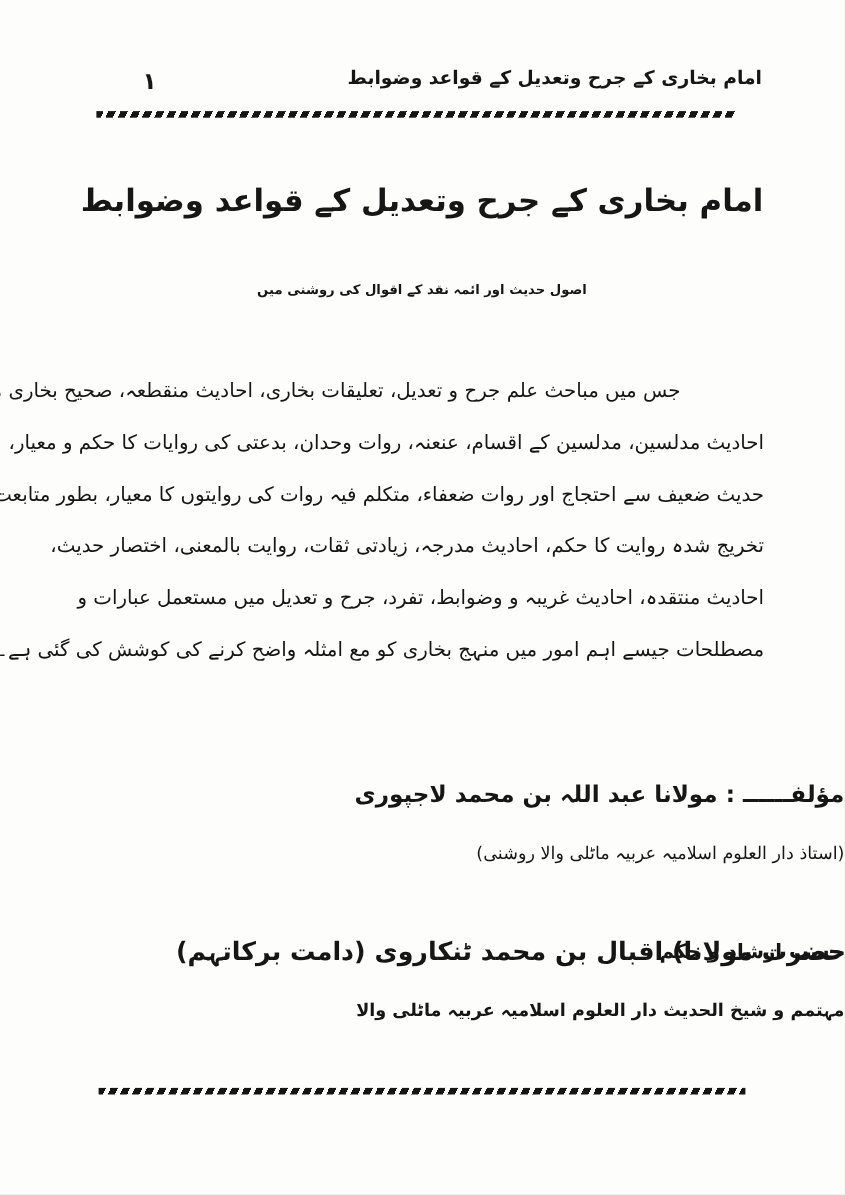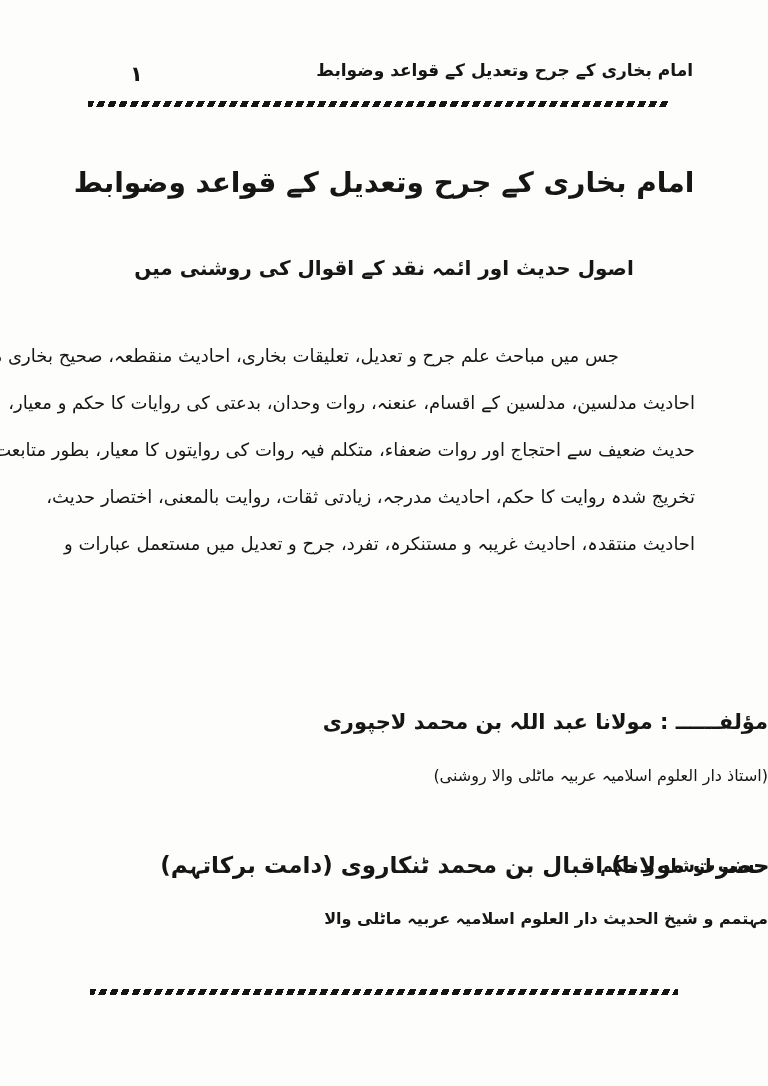--- a/index.html
+++ b/index.html
@@ -57,21 +57,21 @@
     font-size: 28px;
     font-weight: bold;
     white-space: nowrap;
   }
   .book-subtitle {
     position: absolute;
     top: 256px;
     left: 0;
     width: 100%;
     text-align: center;
-    font-size: 20px;
+    font-size: 12px;
     font-weight: 600;
     white-space: nowrap;
   }
 
   .description {
     position: absolute;
     top: 332px;
     left: 80px;
     width: 615px;
     font-size: 18px;
@@ -108,21 +108,22 @@
   <div class="hatch-rule header-rule"></div>
 
   <div class="book-title">امام بخاری کے جرح وتعدیل کے قواعد وضوابط</div>
   <div class="book-subtitle">اصول حدیث اور ائمہ نقد کے اقوال کی روشنی میں</div>
 
   <div class="description">
     <div class="line first">جس میں مباحث علم جرح و تعدیل، تعلیقات بخاری، احادیث منقطعہ، صحیح بخاری میں</div>
     <div class="line">احادیث مدلسین، مدلسین کے اقسام، عنعنہ، روات وحدان، بدعتی کی روایات کا حکم و معیار،</div>
     <div class="line">حدیث ضعیف سے احتجاج اور روات ضعفاء، متکلم فیہ روات کی روایتوں کا معیار، بطور متابعت</div>
     <div class="line">تخریج شدہ روایت کا حکم، احادیث مدرجہ، زیادتی ثقات، روایت بالمعنی، اختصار حدیث،</div>
-    <div class="line">احادیث منتقدہ، احادیث غریبہ و مستنکرہ، تفرد، جرح و تعدیل میں مستعمل عبارات و</div>
+    <div class="line">احادیث منتقدہ، احادیث غریبہ و وضوابط، تفرد، جرح و تعدیل میں مستعمل عبارات و</div>
+    <div class="line last">مصطلحات جیسے اہم امور میں منہج بخاری کو مع امثلہ واضح کرنے کی کوشش کی گئی ہے۔</div>
   </div>
 
   <div class="credit credit-author">مؤلفــــــ : مولانا عبد اللہ بن محمد لاجپوری</div>
   <div class="credit credit-author-role">(استاذ دار العلوم اسلامیہ عربیہ ماٹلی والا روشنی)</div>
   <div class="credit credit-order">حسب ارشاد و حکم</div>
   <div class="credit credit-patron">(حضرت مولانا) اقبال بن محمد ٹنکاروی (دامت برکاتہم)</div>
   <div class="credit credit-patron-role">مہتمم و شیخ الحدیث دار العلوم اسلامیہ عربیہ ماٹلی والا</div>
 
   <div class="hatch-rule footer-rule"></div>
 

